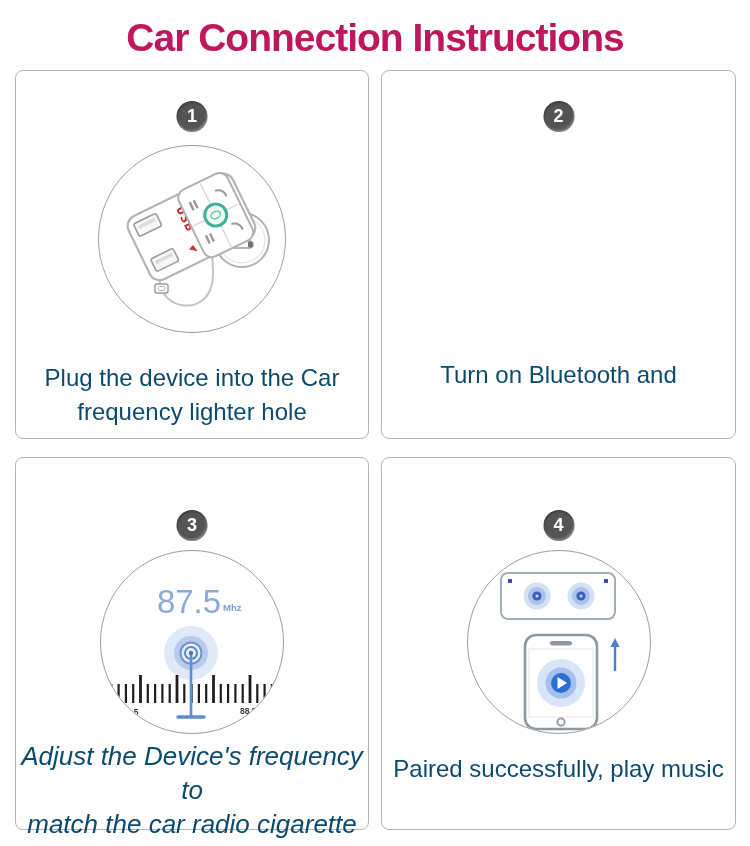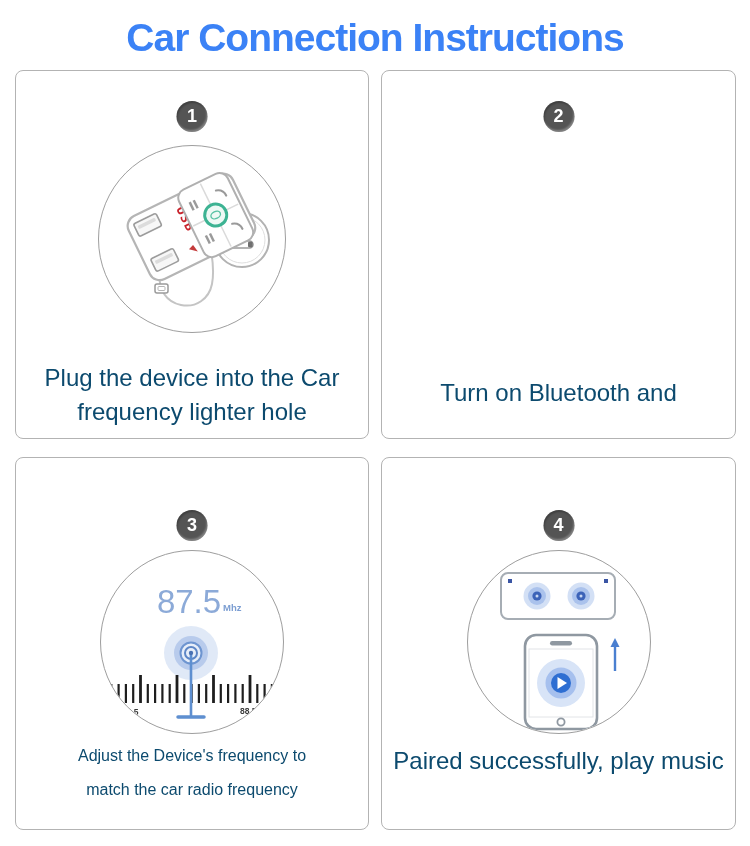--- a/index.html
+++ b/index.html
@@ -2,21 +2,21 @@
 <html><head>
 <meta charset="utf-8">
 <style>
   html,body{margin:0;padding:0;}
   body{
     width:750px;height:846px;position:relative;background:#ffffff;
     font-family:"Liberation Sans", sans-serif;overflow:hidden;
   }
   .page-title{
     position:absolute;top:16px;left:0;width:750px;text-align:center;
-    font-size:39px;font-weight:800;letter-spacing:-1px;color:#3b82f6;
+    font-size:39px;font-weight:800;letter-spacing:-1px;color:#be185d;
   }
   .panel{
     position:absolute;background:#fff;border:1px solid #b3b3b3;border-radius:8px;
   }
   #p1{left:15px;top:70px;width:352px;height:367px;}
   #p2{left:381px;top:70px;width:353px;height:367px;}
   #p3{left:15px;top:457px;width:352px;height:371px;}
   #p4{left:381px;top:457px;width:353px;height:371px;}
   .badge{
     position:absolute;left:50%;transform:translateX(-50%);
@@ -31,23 +31,23 @@
     border:1px solid #9e9e9e;border-radius:50%;overflow:hidden;background:#fff;
   }
   .row-top .illus{top:74px;width:186px;height:186px;}
   .row-bot .illus{top:92px;width:182px;height:182px;}
   .illus svg{display:block;width:100%;height:100%;}
   .caption{
     position:absolute;left:0;right:0;text-align:center;color:#0c4a6e;
     font-size:24px;line-height:34px;
   }
   #p1 .caption{top:290px;}
-  #p2 .caption{top:305px;}
-  #p3 .caption{top:281px;font-size:16px;}
-  #p4 .caption{top:286px;}
+  #p2 .caption{top:287px;}
+  #p3 .caption{top:281px;font-size:26px;font-style:italic;}
+  #p4 .caption{top:294px;}
   .devname{font-size:17px;font-weight:700;letter-spacing:.4px;}
   svg text{font-family:"Liberation Sans", sans-serif;}
   .seg{font-family:"DejaVu Sans Mono", monospace;}
 </style>
 </head>
 <body>
 
 <div class="page-title">Car Connection Instructions</div>
 
 <div class="panel row-top" id="p1">
@@ -160,21 +160,21 @@
       <text x="21" y="164" font-size="8.5" font-weight="bold" fill="#3a3a3a">86.5</text>
       <text x="139" y="163" font-size="8.5" font-weight="bold" fill="#3a3a3a">88.5</text>
       <g>
         <line x1="90" y1="104" x2="90" y2="166" stroke="#5e8fd0" stroke-width="2.6"></line>
         <line x1="77" y1="166" x2="103" y2="166" stroke="#5e8fd0" stroke-width="3.5" stroke-linecap="round"></line>
       </g>
     </svg>
   </div>
   <div class="caption">
     <div>Adjust the Device's frequency to</div>
-    <div>match the car radio frequency</div>
+    <div>match the car radio cigarette</div>
   </div>
 </div>
 
 <div class="panel row-bot" id="p4">
   <div class="badge">
     <span>4</span>
   </div>
   <div class="illus">
     <svg viewBox="0 0 182 182">
       <g>

